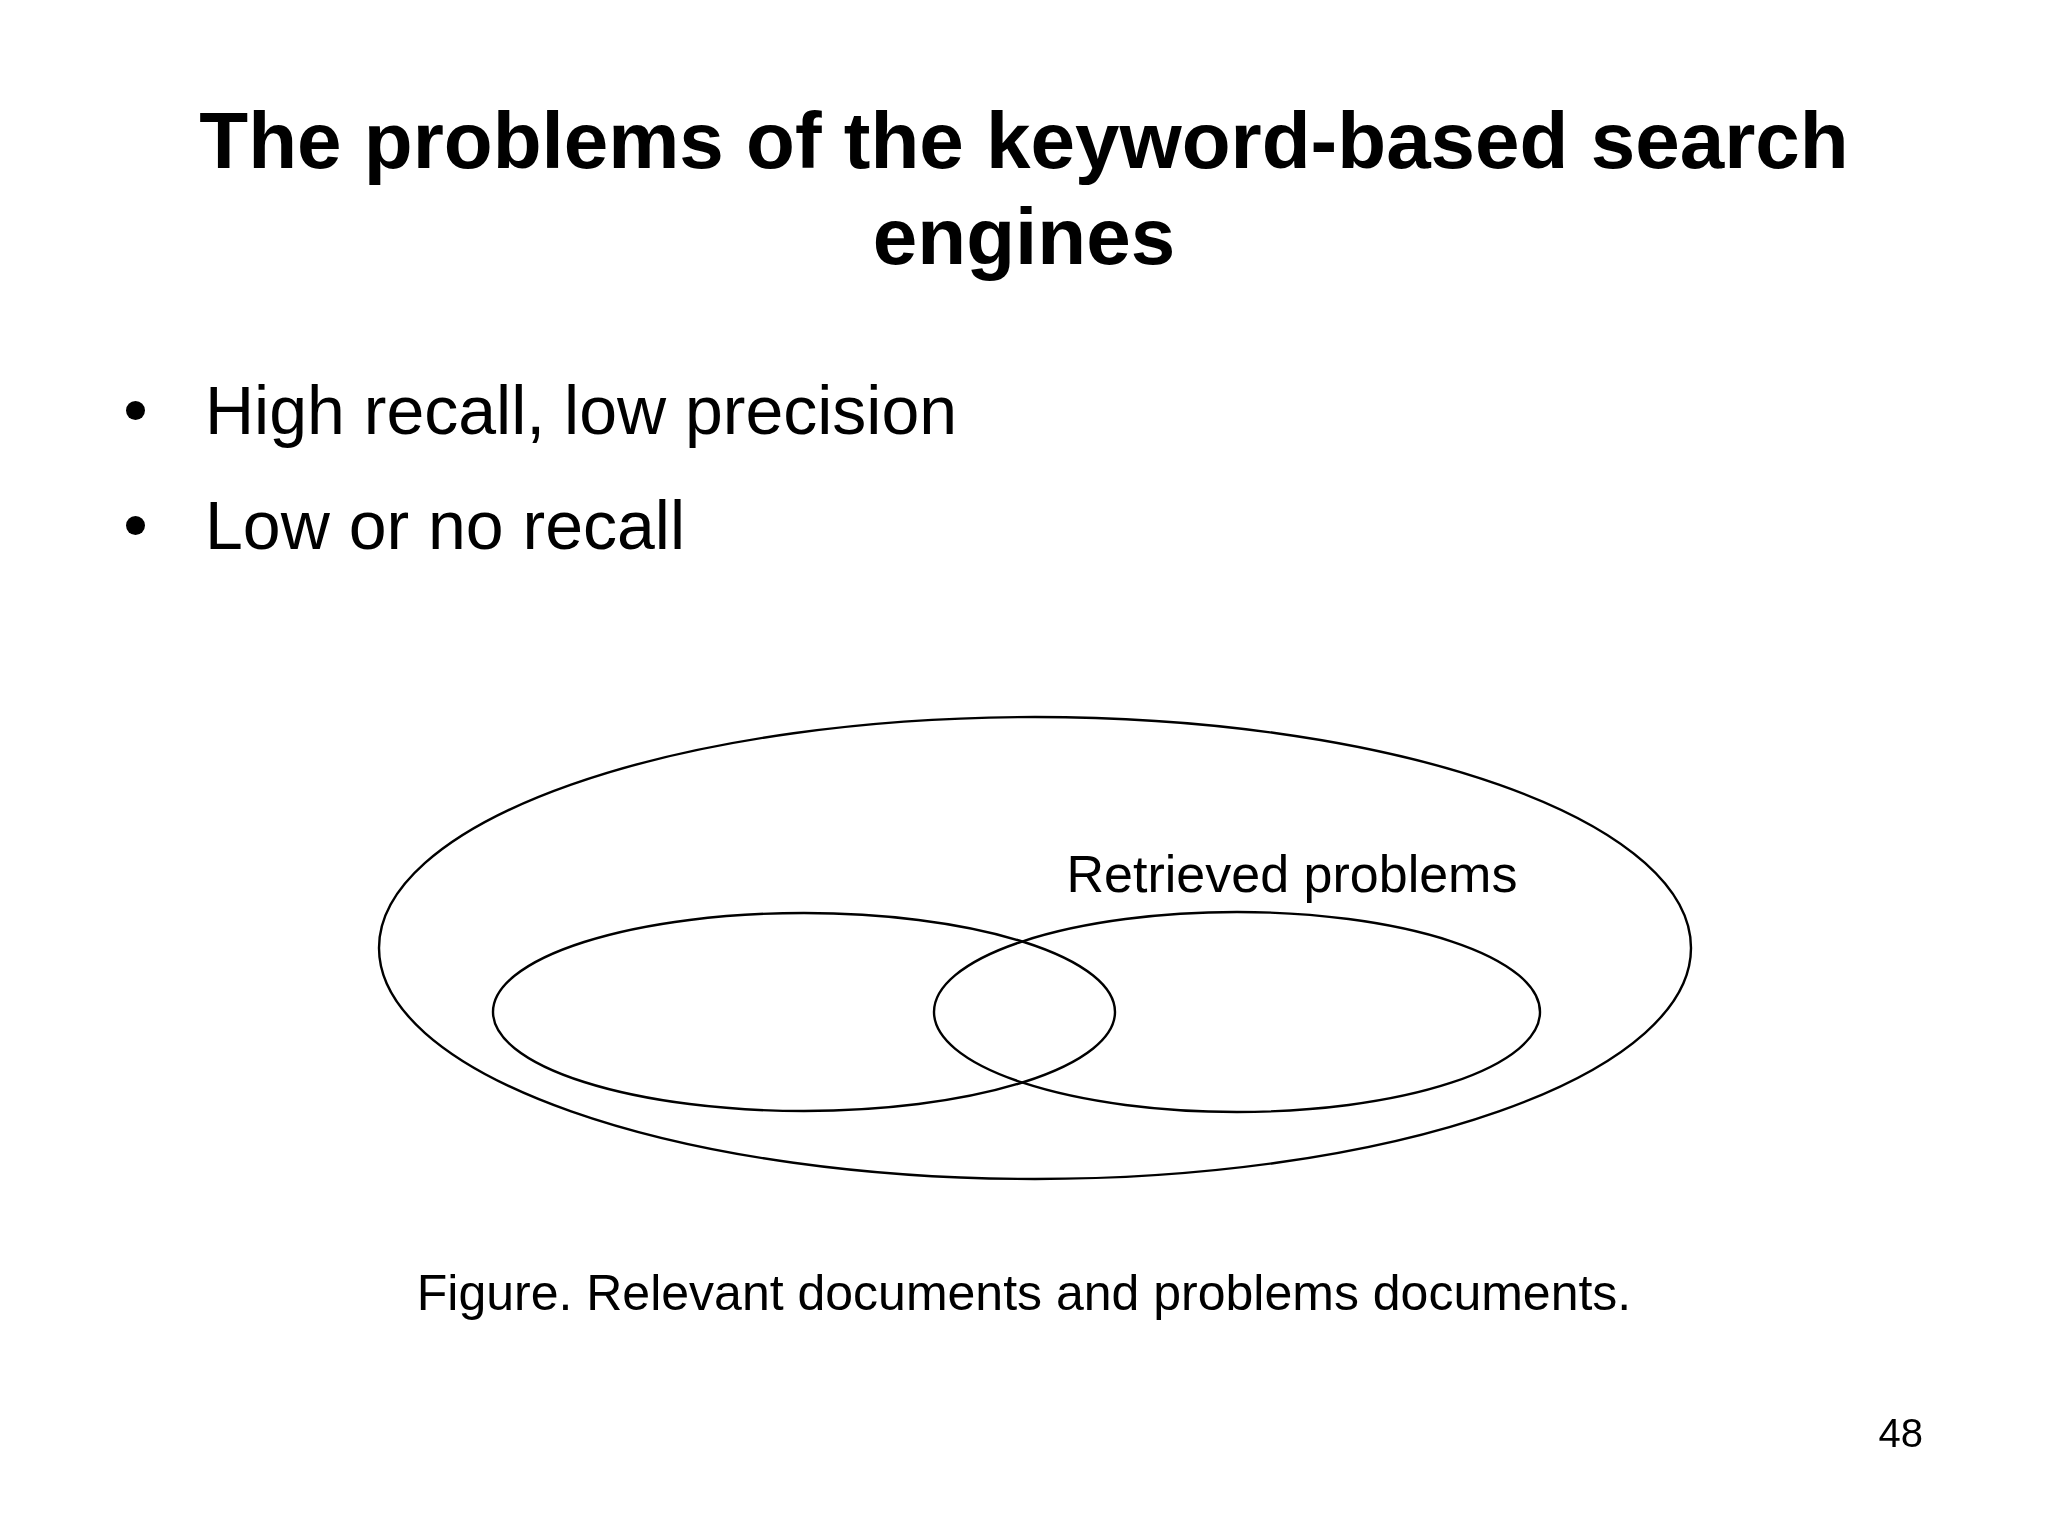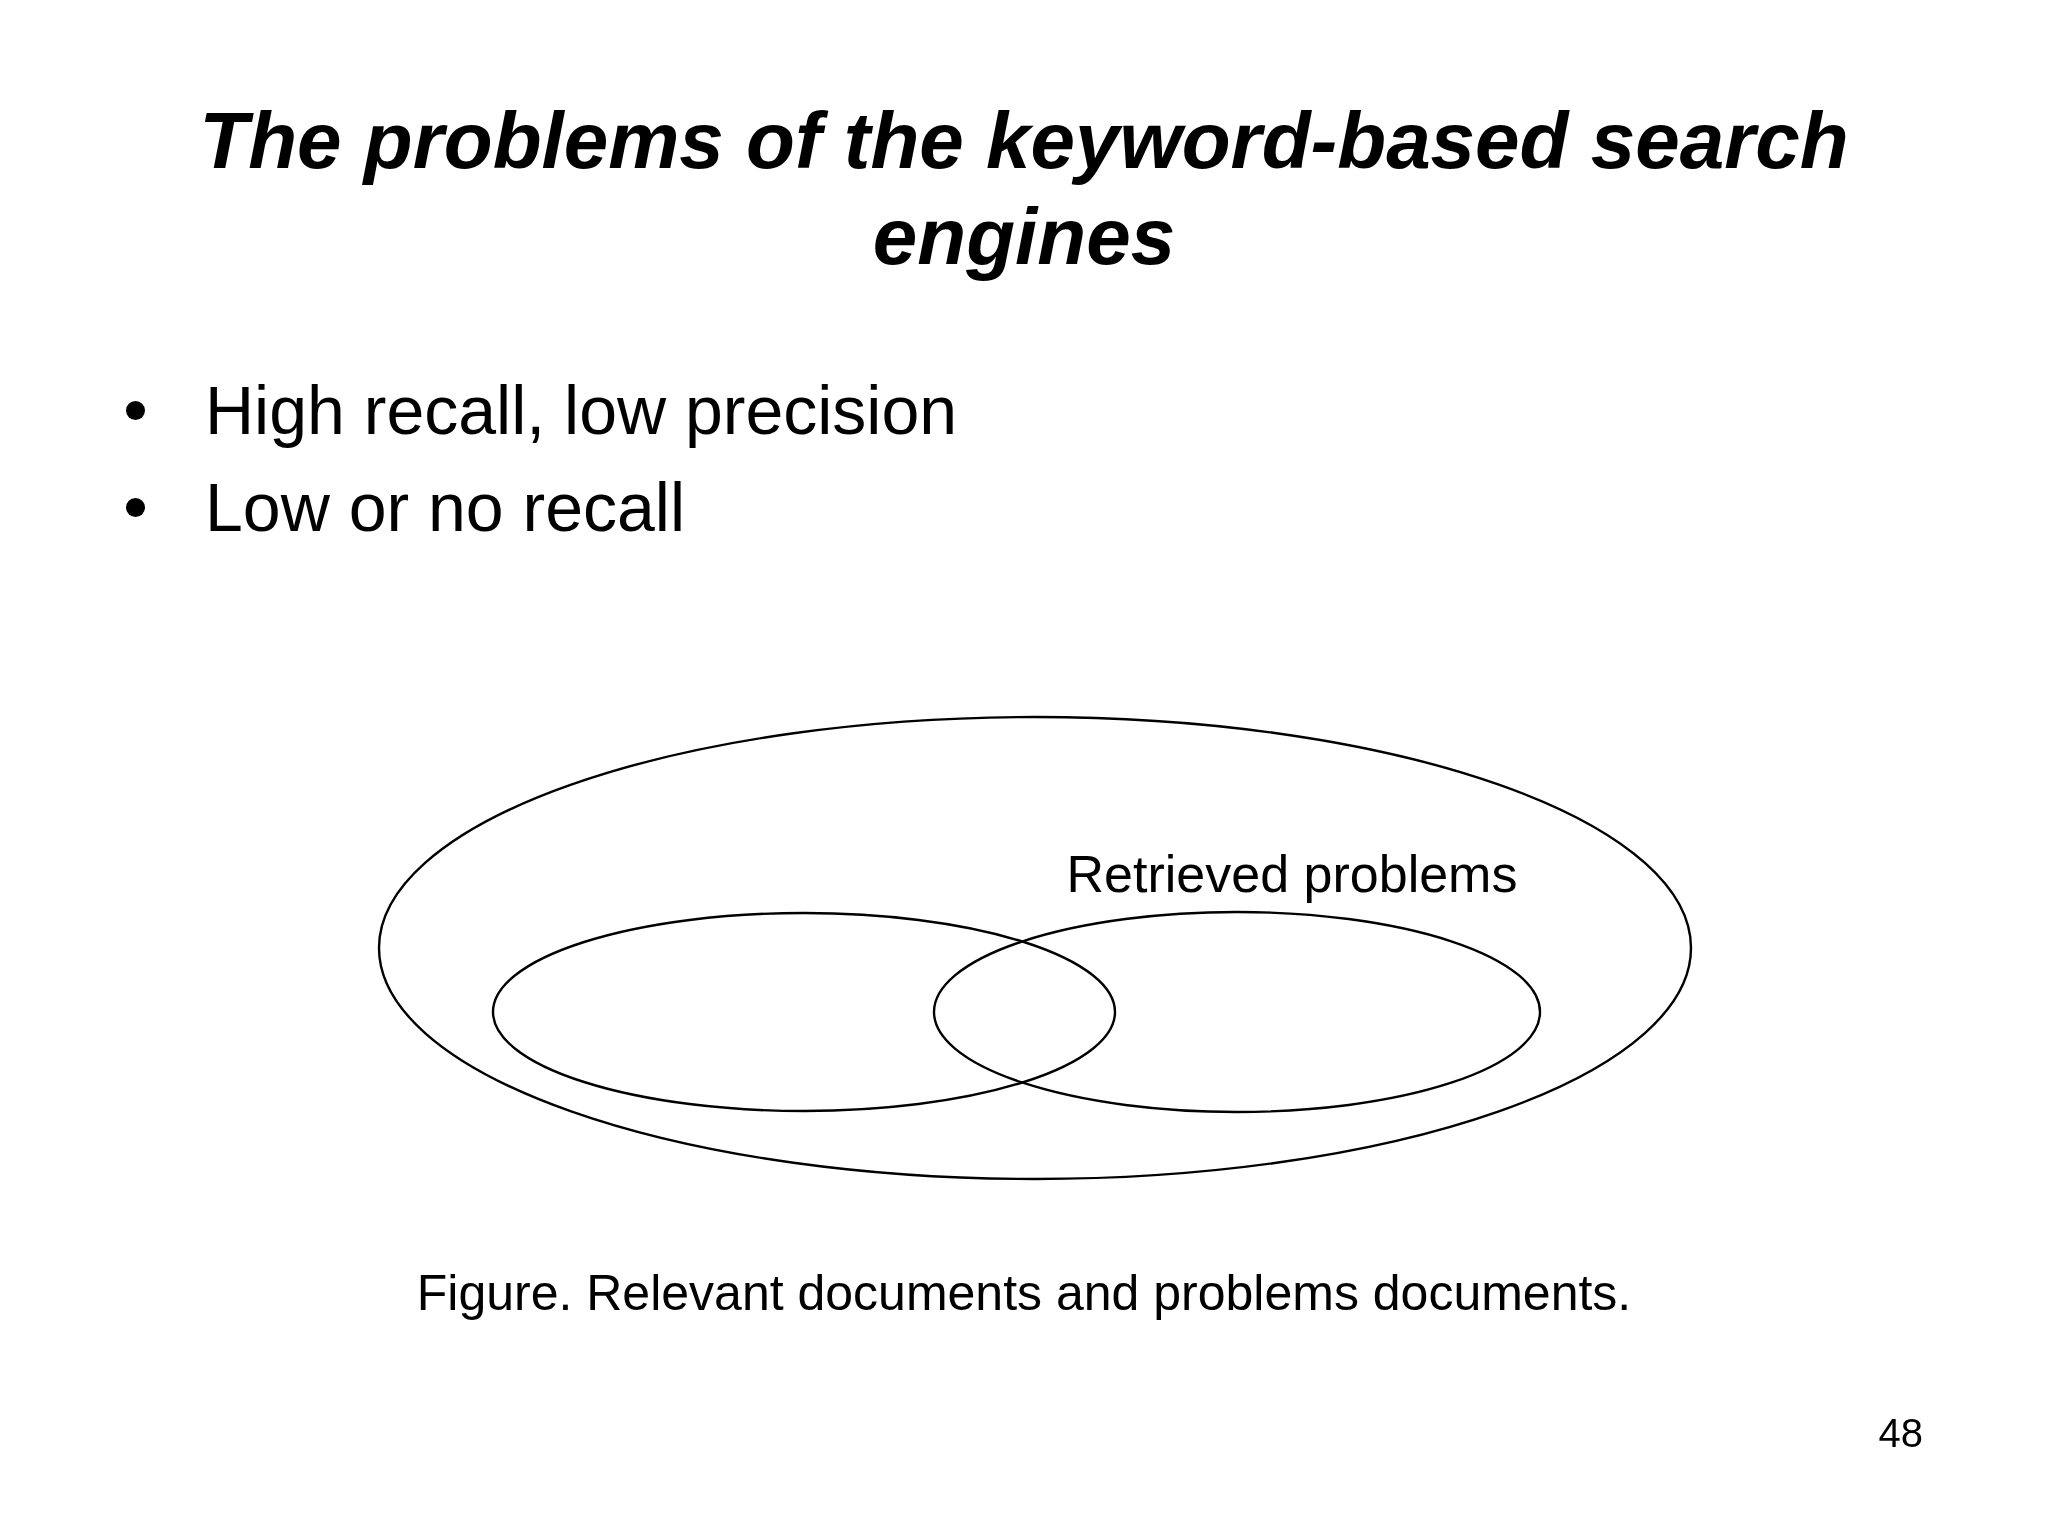--- a/index.html
+++ b/index.html
@@ -21,34 +21,33 @@
     top: 93px;
     left: 0;
     right: 0;
     margin: 0 auto;
     max-width: 1700px;
     text-align: center;
     font-size: 80px;
     font-weight: bold;
     line-height: 96px;
     letter-spacing: 0px;
-    font-style: italic;
   }
   .bullets {
     position: absolute;
     top: 369px;
     left: 126px;
   }
   .bullet-row {
     display: flex;
     align-items: center;
     height: 82px;
   }
   .bullet-row + .bullet-row {
-    margin-top: 15px;
+    margin-top: 33px;
   }
   .bullet-dot {
     width: 19px;
     height: 19px;
     border-radius: 50%;
     background: #000000;
     flex: 0 0 auto;
   }
   .bullet-text {
     margin-left: 60px;

